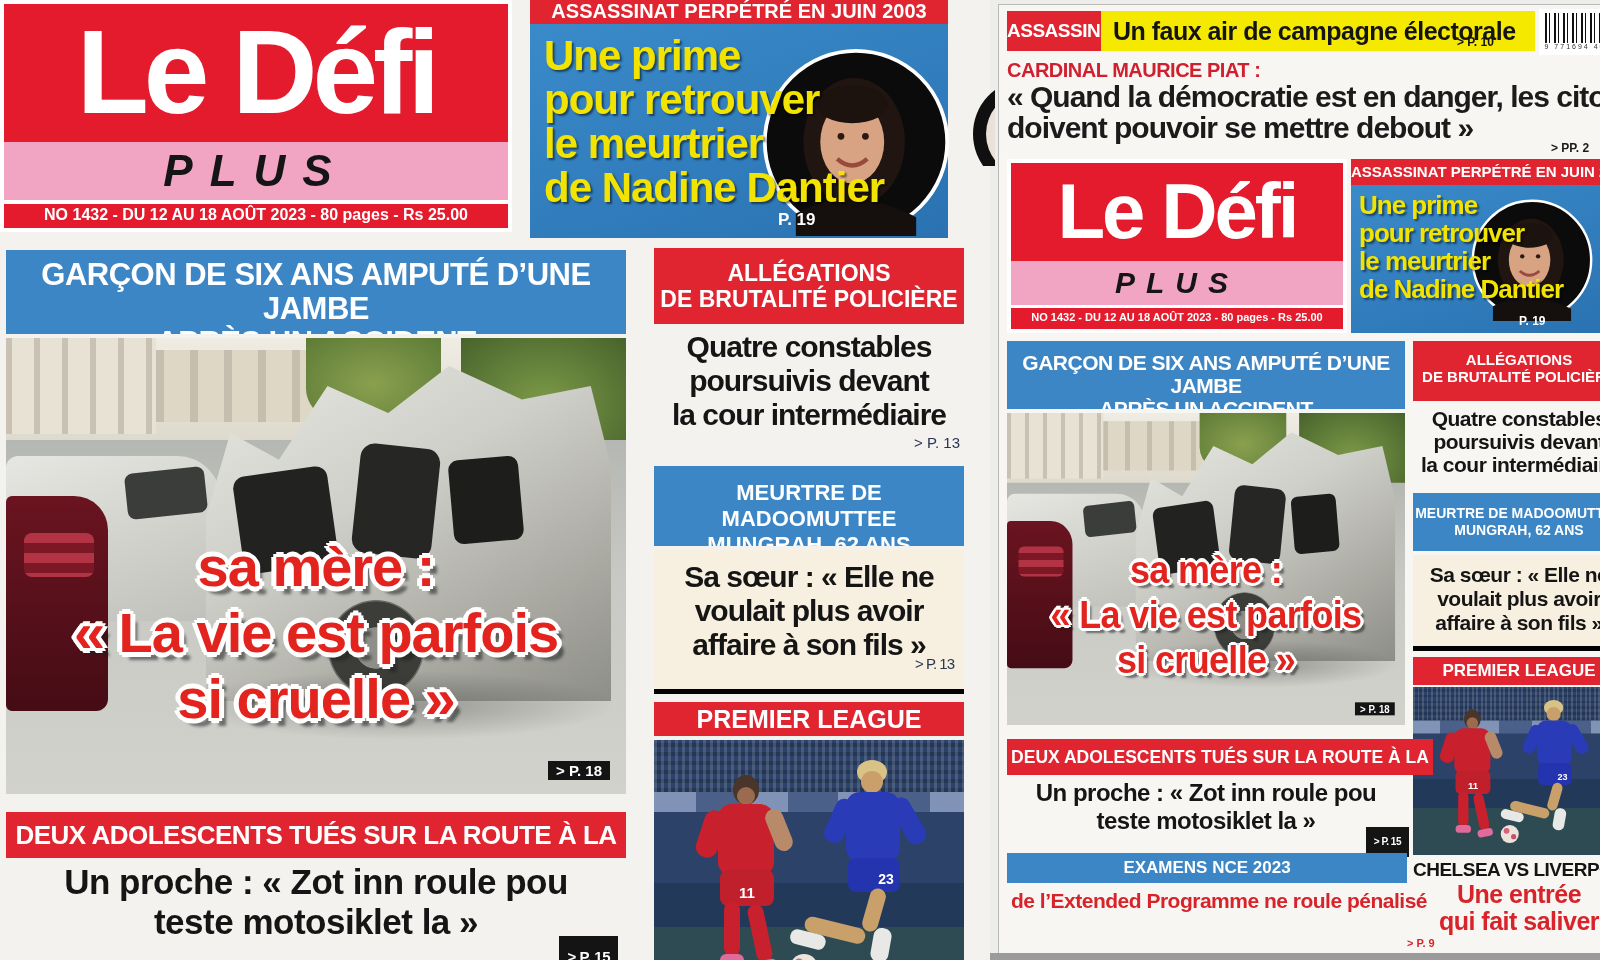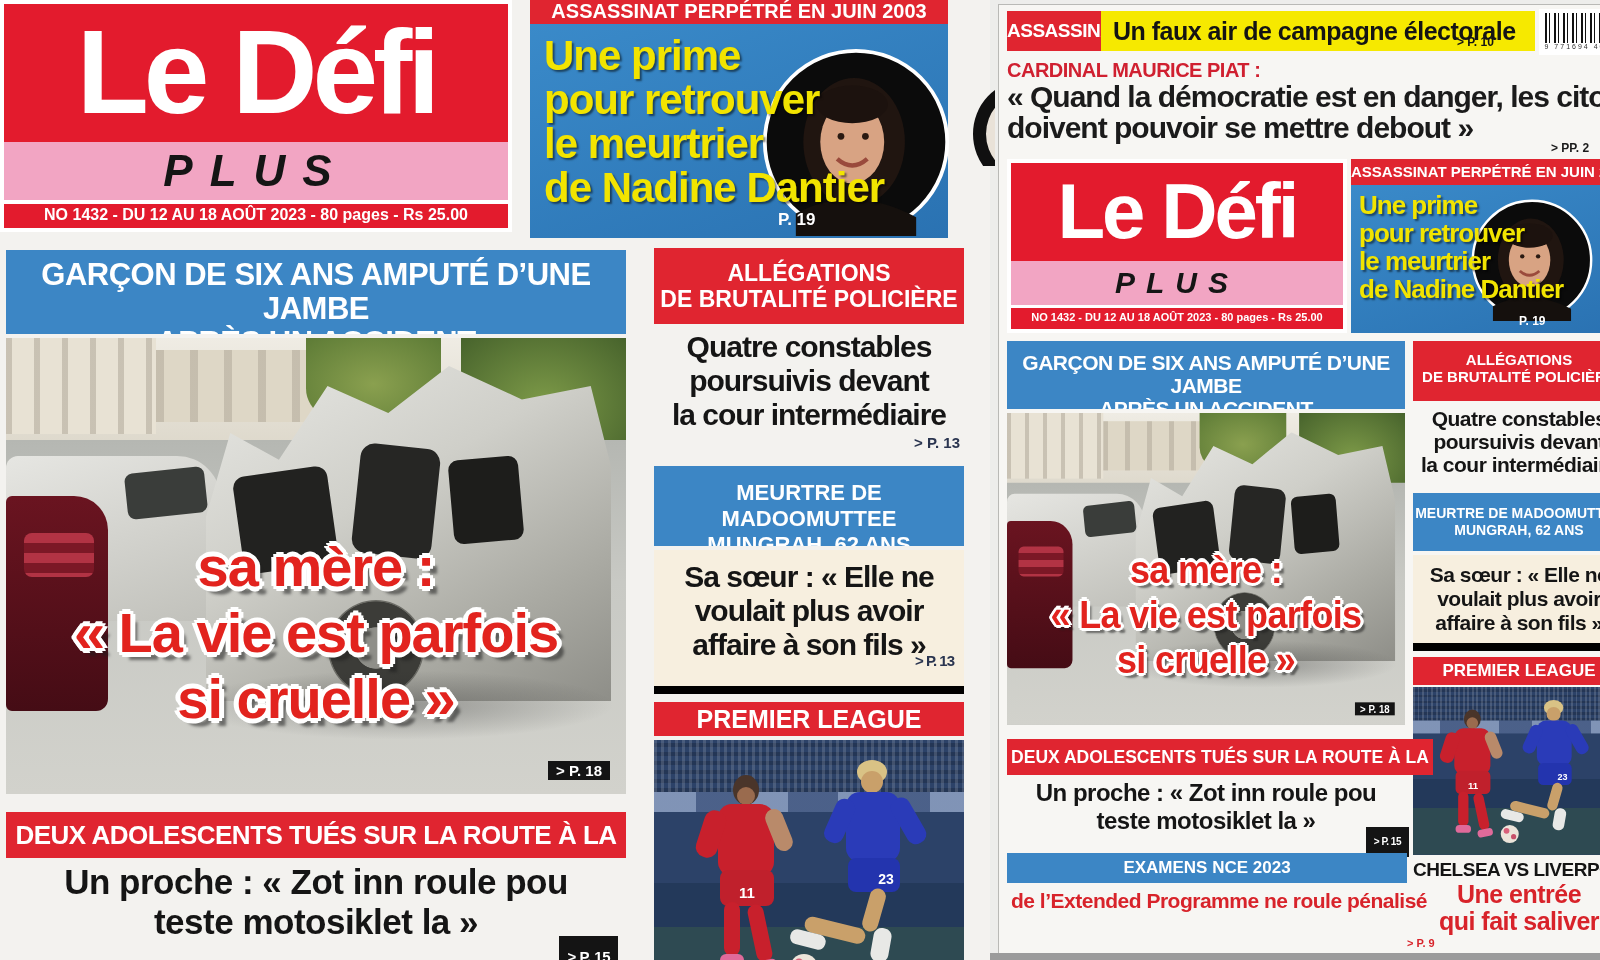--- a/index.html
+++ b/index.html
@@ -27,23 +27,23 @@
   #logo-l .m-pink{height:58px;font-size:44px;line-height:58px;letter-spacing:17px;}
   #logo-l .m-strip{height:24px;font-size:16px;line-height:22px;}
   #logo-r{left:8px;top:154px;width:340px;height:174px;}
   #logo-r .m-title{font-size:78px;line-height:96px;height:98px;letter-spacing:-3px;}
   #logo-r .m-pink{height:44px;font-size:30px;line-height:44px;letter-spacing:11px;}
   #logo-r .m-strip{height:21px;font-size:11px;line-height:18px;border-top-width:3px;}
 
   
   .kicker-red{background:#e02530;color:#fff;font-weight:bold;text-align:center;overflow:hidden;}
   .kicker-blue{background:#3c86c5;color:#fff;font-weight:bold;text-align:center;overflow:hidden;}
-  .cream{background:#f7efdf;border-bottom:8px solid #000000;}
+  .cream{background:#f7efdf;border-bottom:5px solid #000000;}
   .badge{position:absolute;background:#141414;color:#fff;font-weight:bold;padding:1px 8px;white-space:nowrap;}
-  .pref{color:#2a3550;font-weight:bold;text-align:right;}
+  .pref{color:#2a3550;font-weight:normal;text-align:right;}
   .blackline{color:#151515;font-weight:bold;text-align:center;letter-spacing:-0.5px;white-space:nowrap;}
 
   
   .promo-blue{background:linear-gradient(160deg,#3a8ac9,#2a72b2);}
   .promo-line{color:#f2e400;font-weight:bold;letter-spacing:-1px;white-space:nowrap;
               text-shadow:2px 2px 2px rgba(0,0,0,.5);}
   #assassin-l{left:530px;top:0;width:418px;height:238px;}
   #assassin-l .pk{height:24px;font-size:20px;line-height:22px;}
   #assassin-l .pb{position:absolute;left:0;top:24px;right:0;bottom:0;}
   #assassin-l .promo-line{font-size:42px;line-height:44px;padding-left:14px;}

